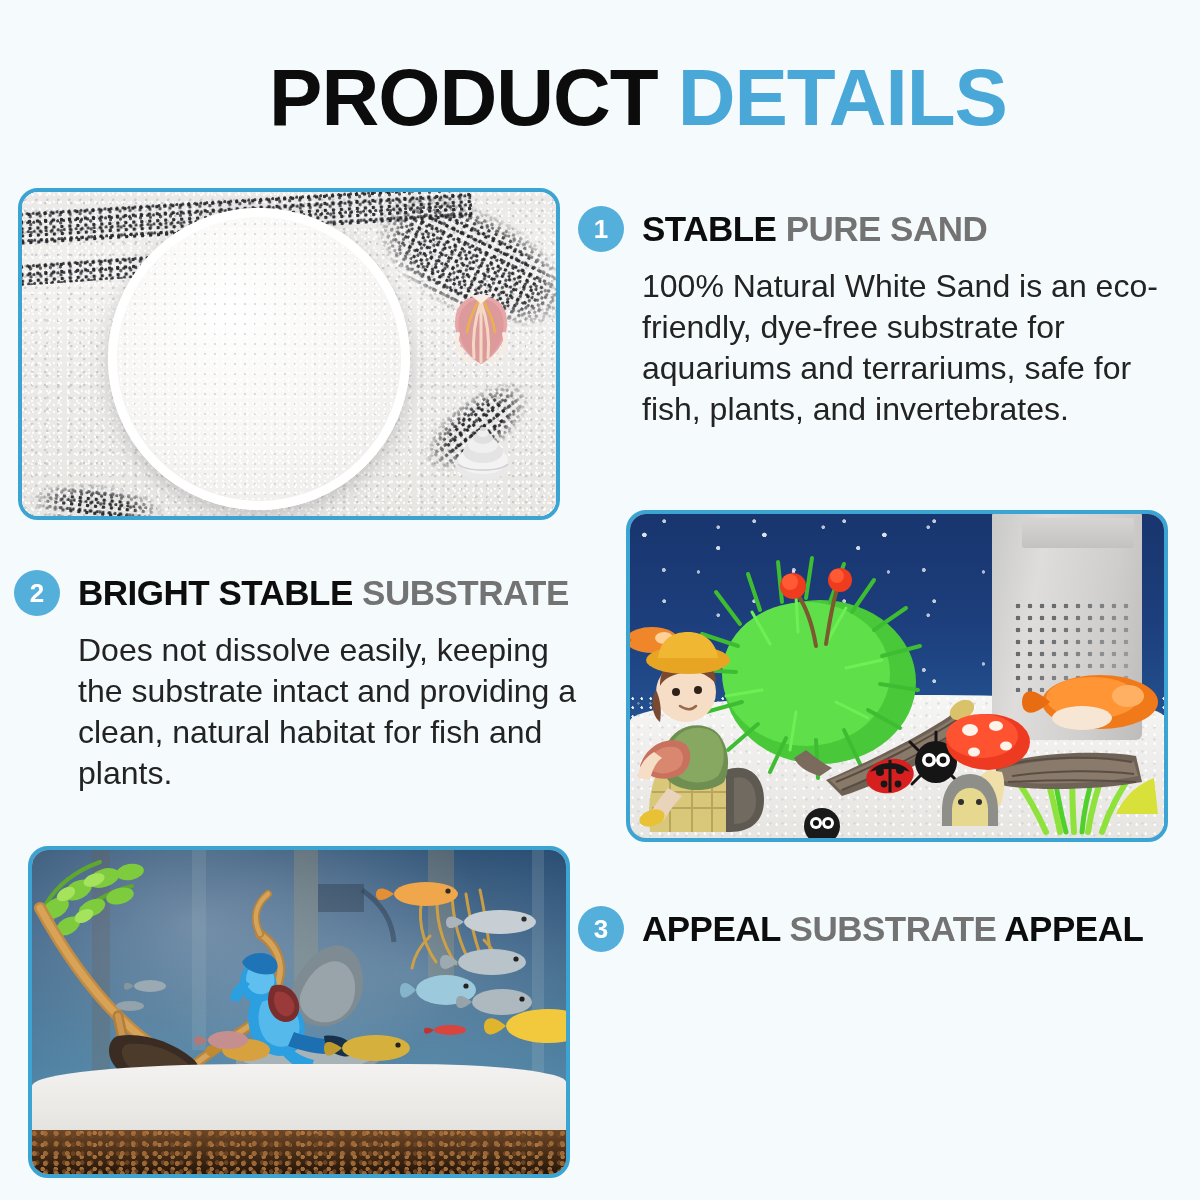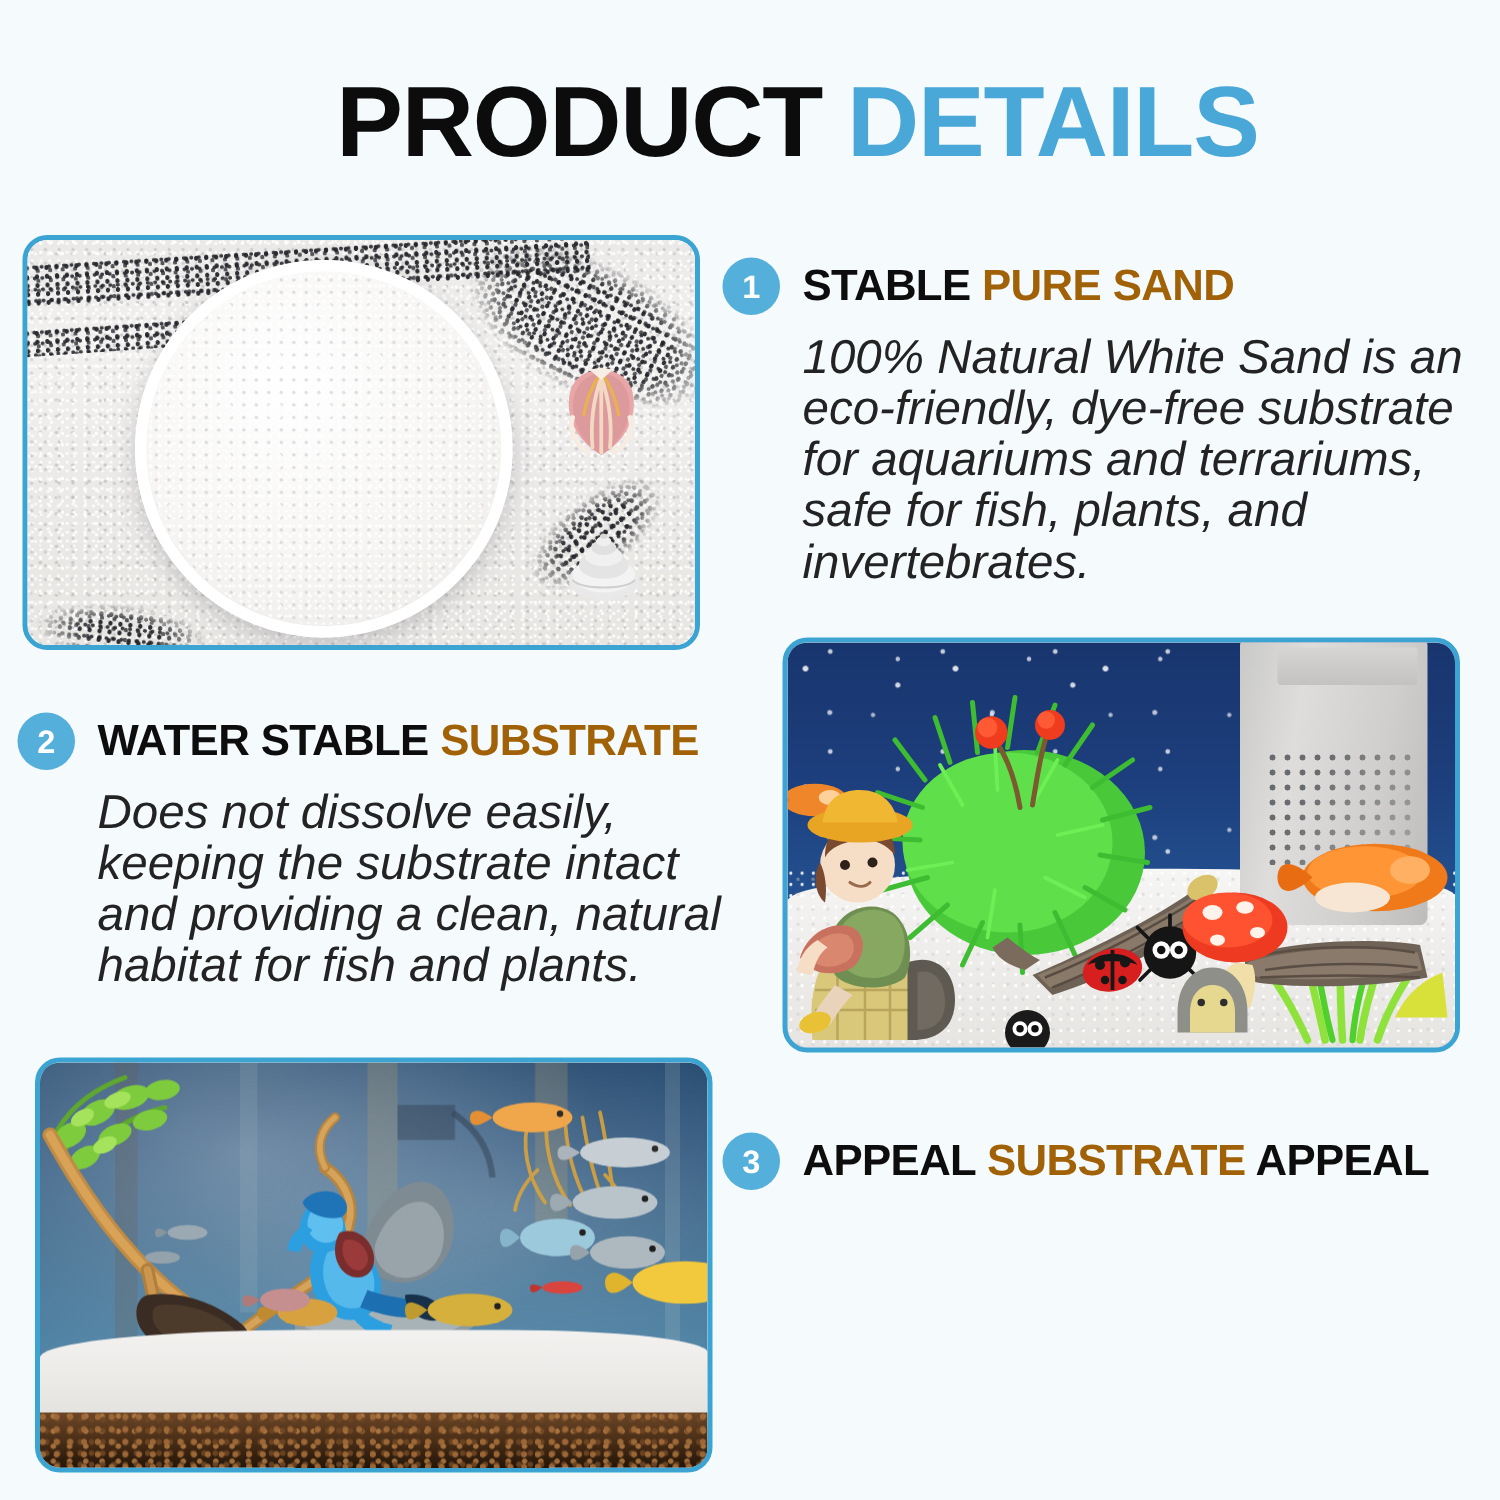--- a/index.html
+++ b/index.html
@@ -82,30 +82,29 @@
   }
   .feature-title {
     font-family: "Liberation Sans", sans-serif;
     font-weight: bold;
     font-size: 35px;
     letter-spacing: -0.5px;
     white-space: nowrap;
     line-height: 1.05;
   }
   .feature-title .t-dark { color: #0d0d0d; }
-  .feature-title .t-blue { color: #a16207; margin-top: 40px; }
+  .feature-title .t-blue { color: #737373; margin-top: 40px; }
 
   .feature-body {
     font-family: "Liberation Sans", sans-serif;
-    font-size: 38px;
+    font-size: 32px;
     line-height: 41px;
     color: #232323;
     margin-left: 64px;
     margin-top: 14px;
-    font-style: italic;
   }
   #feature-2 .feature-body { width: 520px; }
   #feature-1 .feature-body { width: 545px; }
   #feature-3 .feature-body { width: 545px; }
 
   
   .sand-bg {
     position: absolute; inset: 0;
     background:
       radial-gradient(circle at 18% 24%, rgba(60,60,65,0.0) 0, rgba(60,60,65,0.0) 100%),
@@ -317,21 +316,21 @@
       <span class="t-blue">PURE SAND</span>
     </div>
   </div>
   <div class="feature-body">100% Natural White Sand is an eco-friendly, dye-free substrate for aquariums and terrariums, safe for fish, plants, and invertebrates.</div>
 </div>
 
 <div class="feature" id="feature-2">
   <div class="feature-head-row">
     <div class="badge">2</div>
     <div class="feature-title">
-      <span class="t-dark">WATER STABLE</span>
+      <span class="t-dark">BRIGHT STABLE</span>
       <span class="t-blue">SUBSTRATE</span>
     </div>
   </div>
   <div class="feature-body">Does not dissolve easily, keeping the substrate intact and providing a clean, natural habitat for fish and plants.</div>
 </div>
 
 <div class="photo-card" id="photo-tank-toys">
   <div class="photo-inner">
     <div class="tank2-water"></div>
     <div class="tank2-bubbles"></div>

